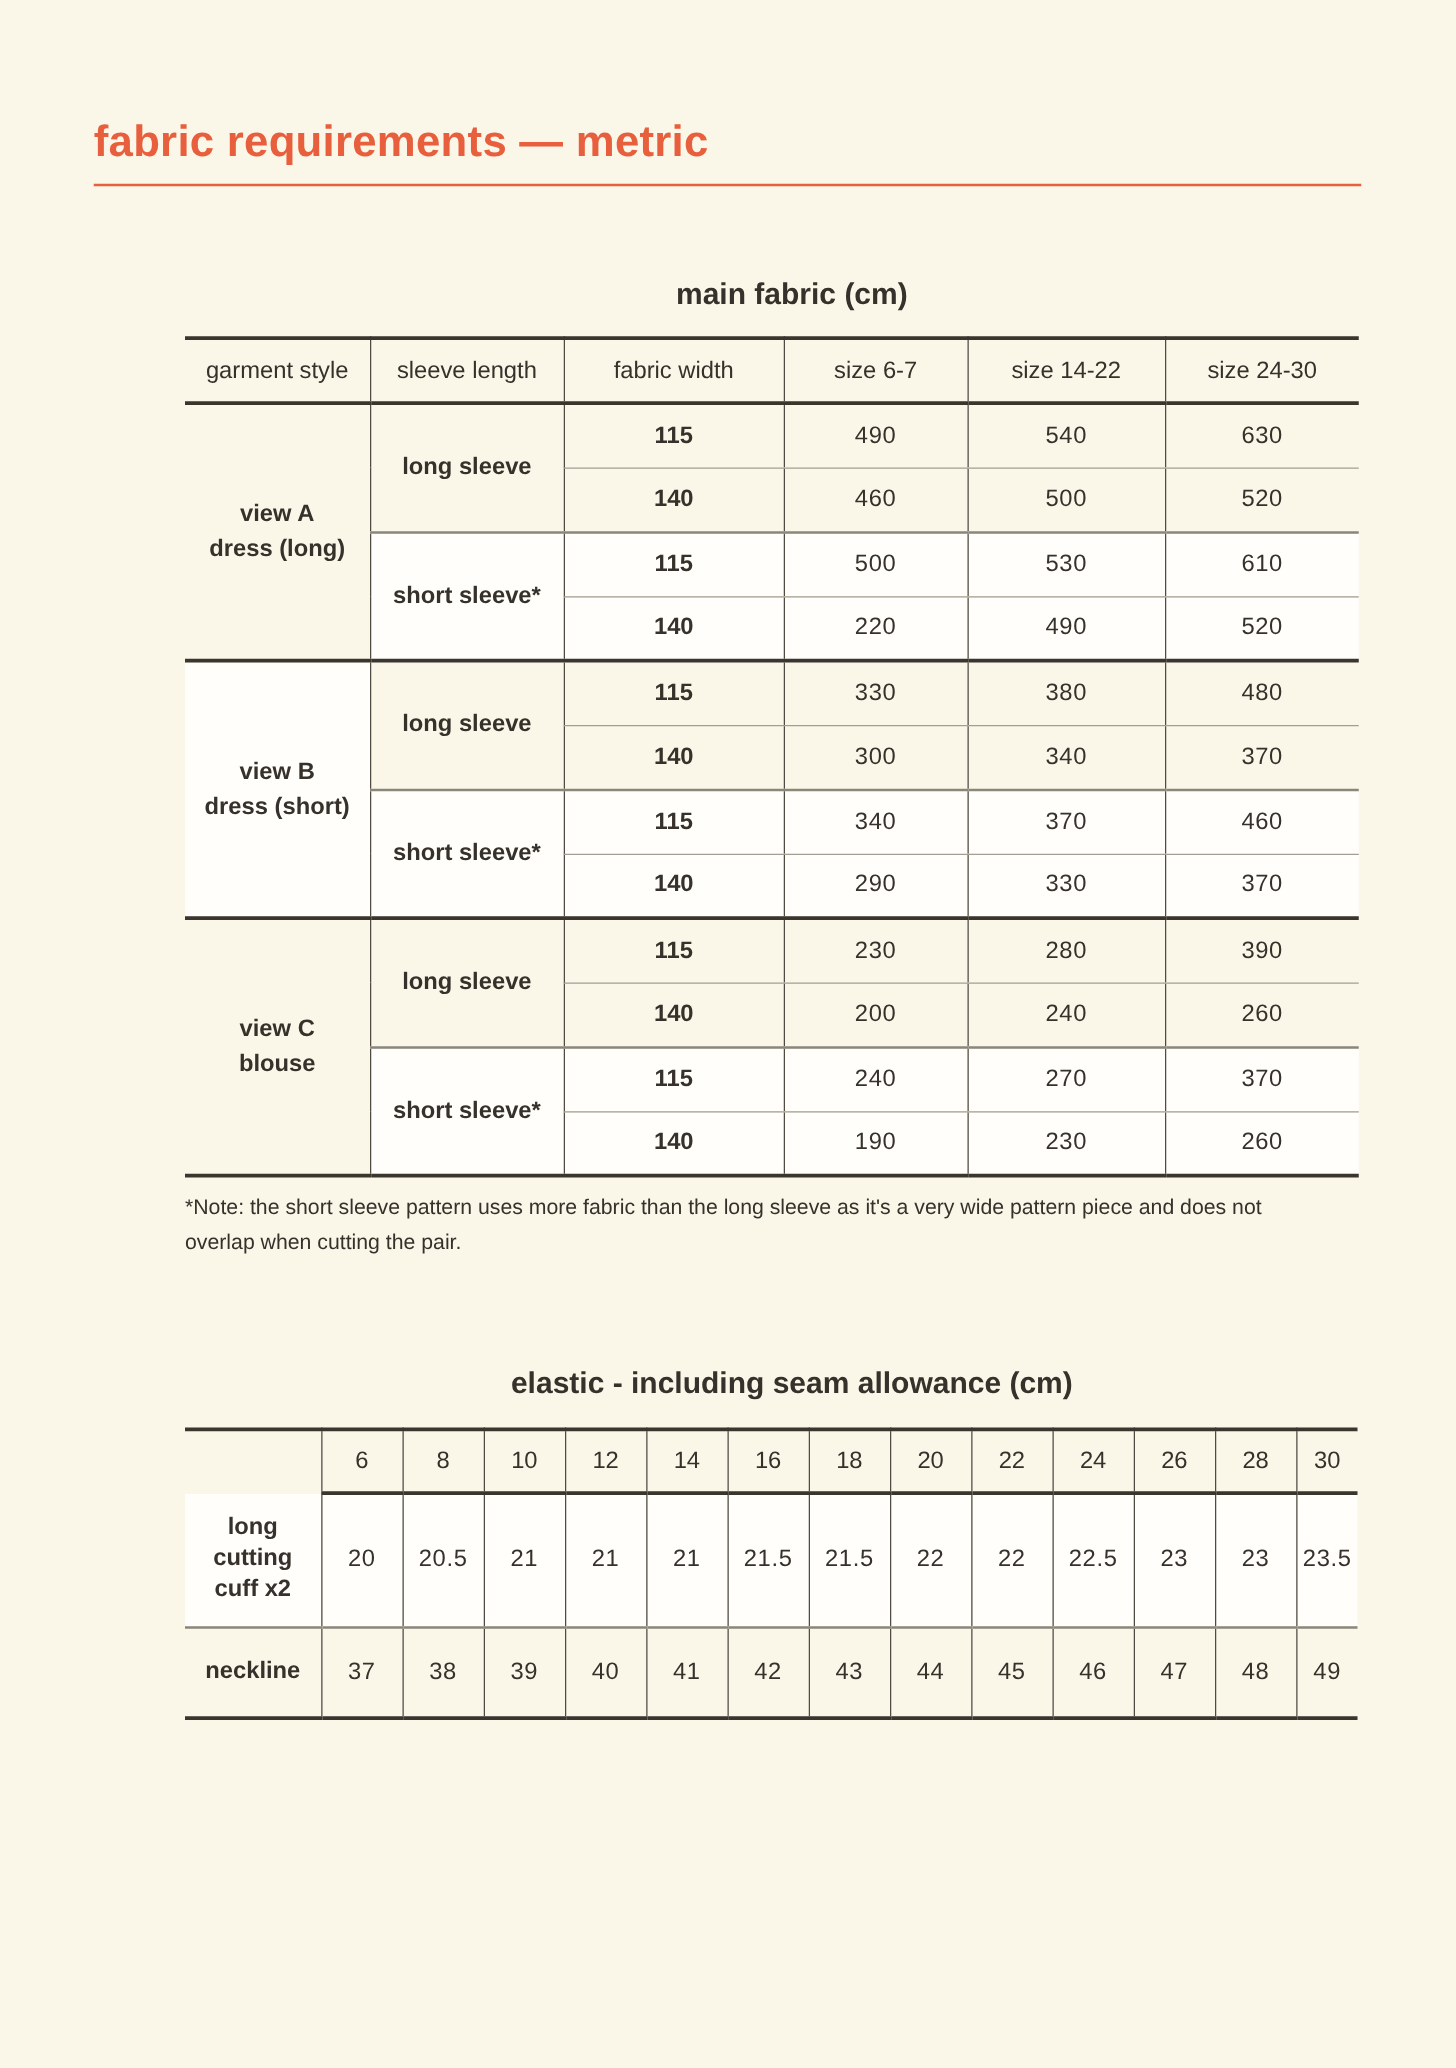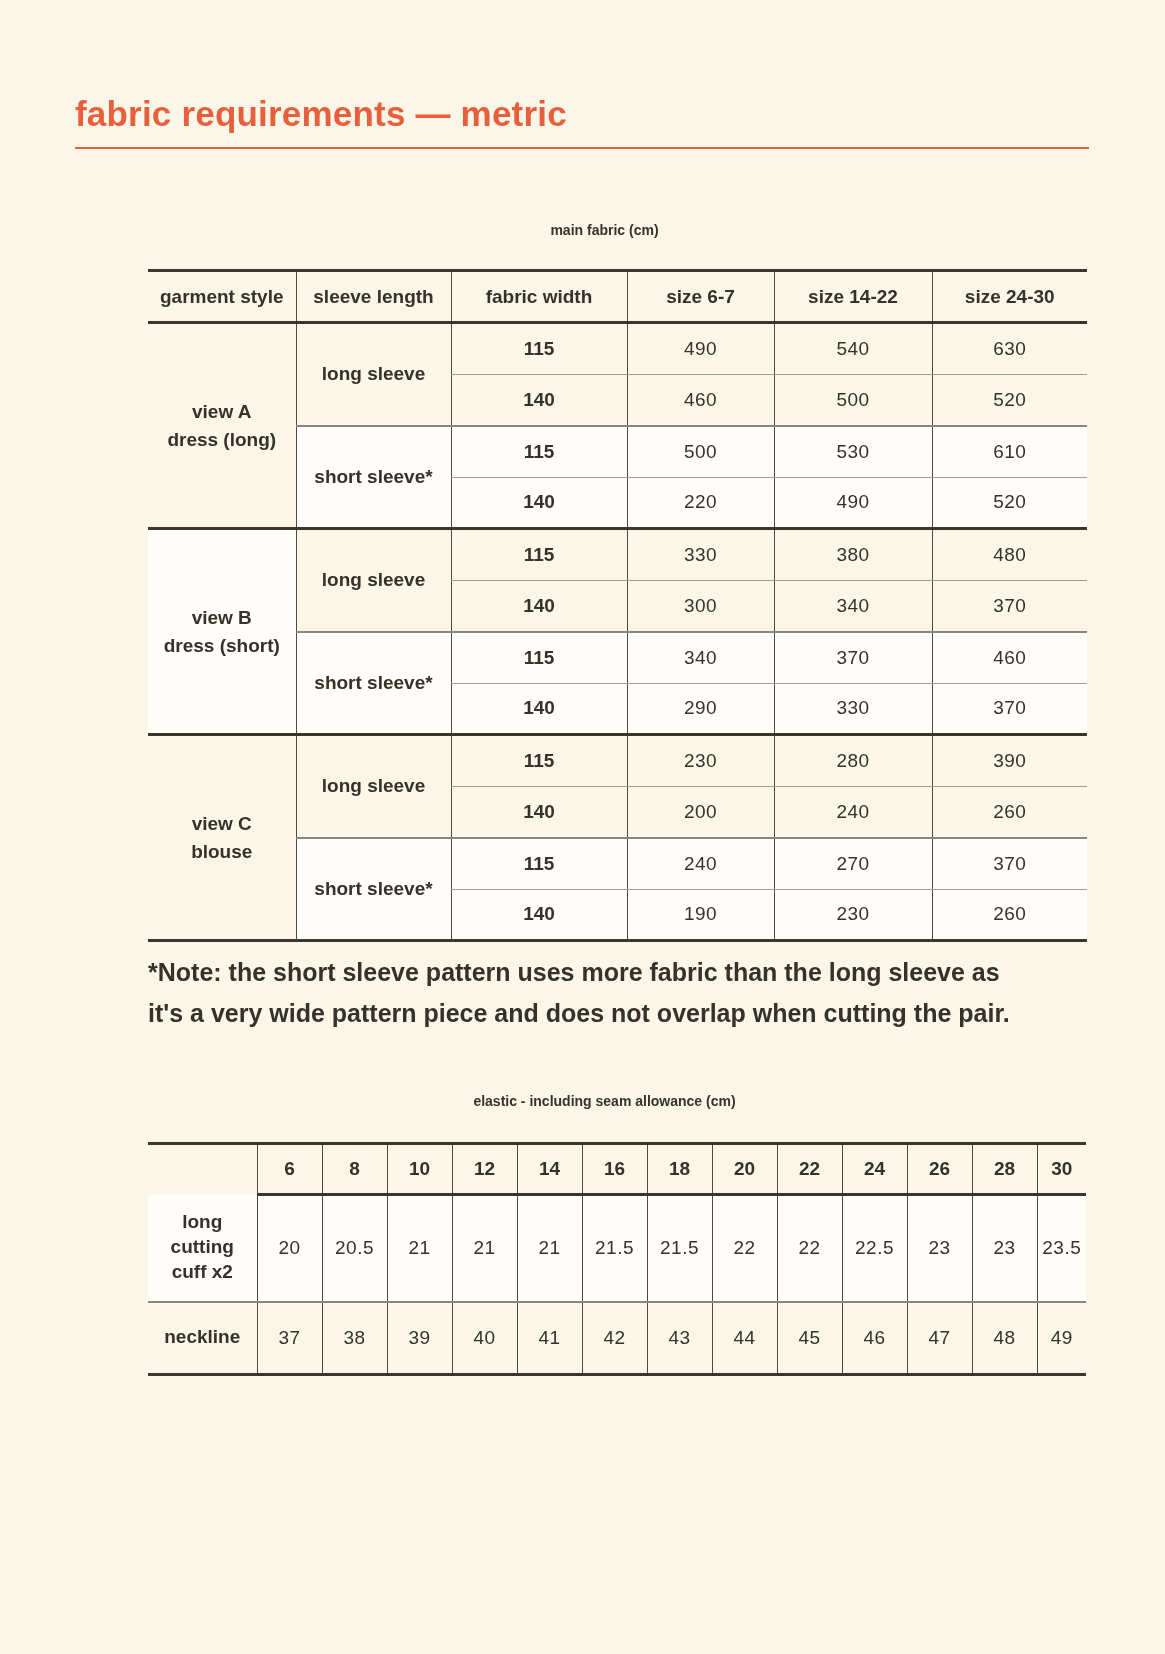--- a/index.html
+++ b/index.html
@@ -25,35 +25,35 @@
   .page-title{
     left:75px;top:94px;
     font-size:35px;font-weight:bold;color:var(--accent);
     letter-spacing:.2px;
   }
   .title-rule{
     left:75px;top:147px;width:1014px;height:2px;
     background:var(--accent);
   }
   .caption{
-    left:135px;width:939px;text-align:center;
-    font-size:14px;font-weight:bold;color:var(--ink);
+    left:164px;width:939px;text-align:center;
+    font-size:24px;font-weight:bold;color:var(--ink);
   }
   .caption.main-cap{top:222px;}
   .caption.elastic-cap{top:1093px;}
 
   table{border-collapse:collapse;table-layout:fixed;}
   td,th{
     text-align:center;vertical-align:middle;
     font-size:19px;color:var(--ink);
     border-left:1.5px solid var(--line-vert);
     overflow:hidden;
   }
   .nvb{border-left:none;}
-  th{font-weight:bold;}
+  th{font-weight:normal;}
   .bold{font-weight:bold;}
   .reg{font-weight:normal;letter-spacing:.5px;}
 
   .bg-cream{background:var(--bg);}
   .bg-white{background:var(--cell-white);}
 
   .bd-light{border-bottom:1.5px solid var(--line-light);}
   .bd-gray{border-bottom:2px solid var(--line-mid);}
   .bd-dark{border-bottom:3px solid var(--line-dark);}
 
@@ -72,21 +72,21 @@
   }
   .elastic-table tr.hrow{height:51px;}
   .elastic-table tr.hrow th{border-bottom:3px solid var(--line-dark);}
   .elastic-table tr.r1{height:102px;}
   .elastic-table tr.r2{height:107px;}
   .elastic-table tr.r3{height:73px;}
   .row-label{font-weight:bold;padding:0 16px;line-height:1.3;}
 
   .note{
     left:148px;top:952px;width:884px;
-    font-size:25px;font-weight:bold;line-height:1.62;color:var(--ink);
+    font-size:17px;font-weight:normal;line-height:1.62;color:var(--ink);
   }
 </style>
 </head>
 <body>
 
 <div class="abs page-title">fabric requirements — metric</div>
 <div class="abs title-rule"></div>
 
 <div class="abs caption main-cap">main fabric (cm)</div>
 

